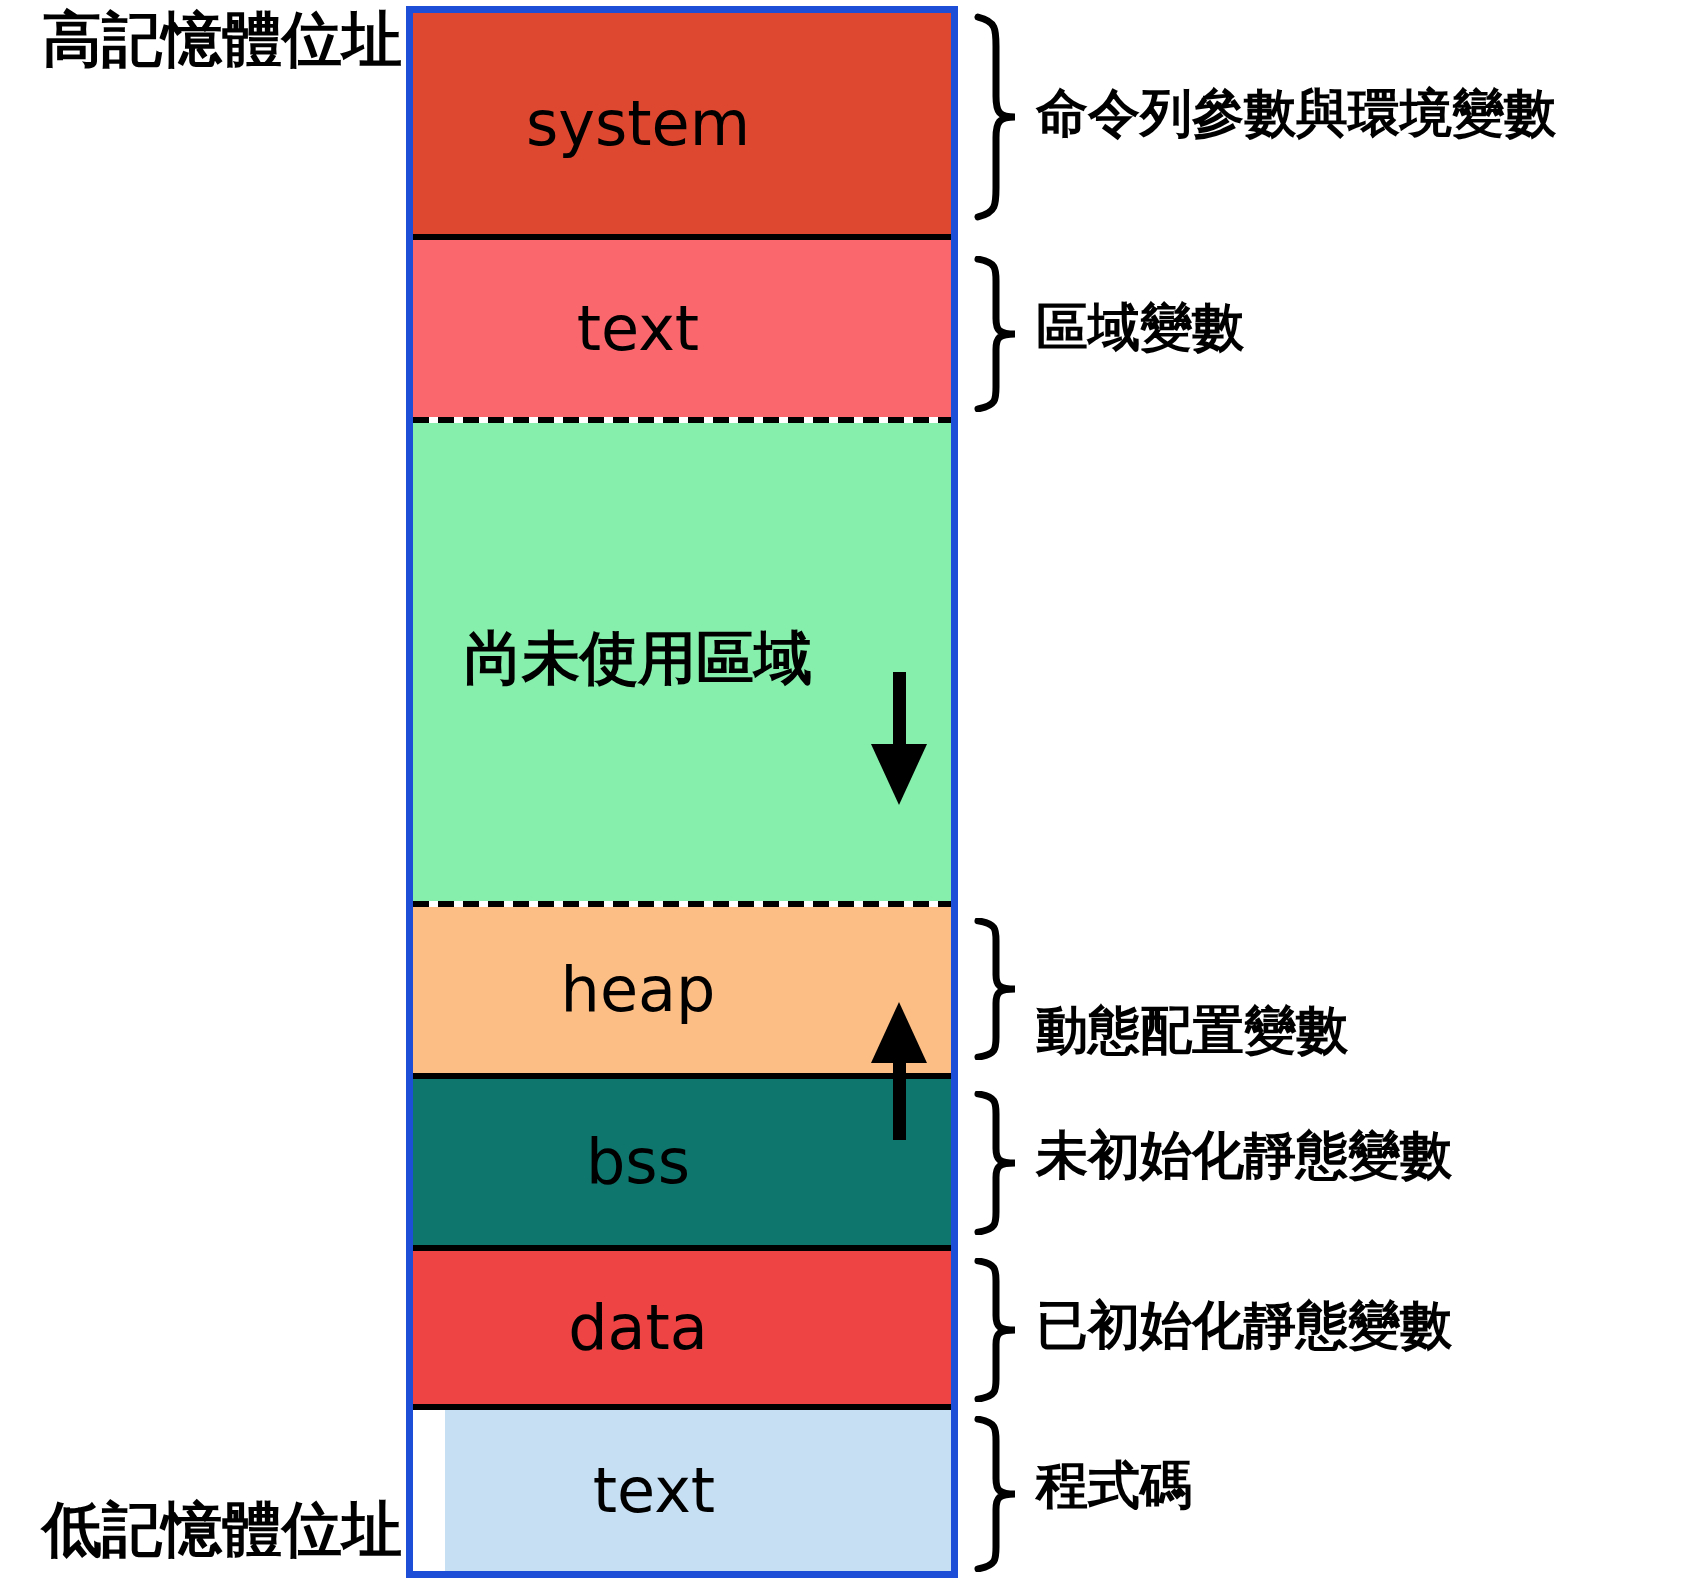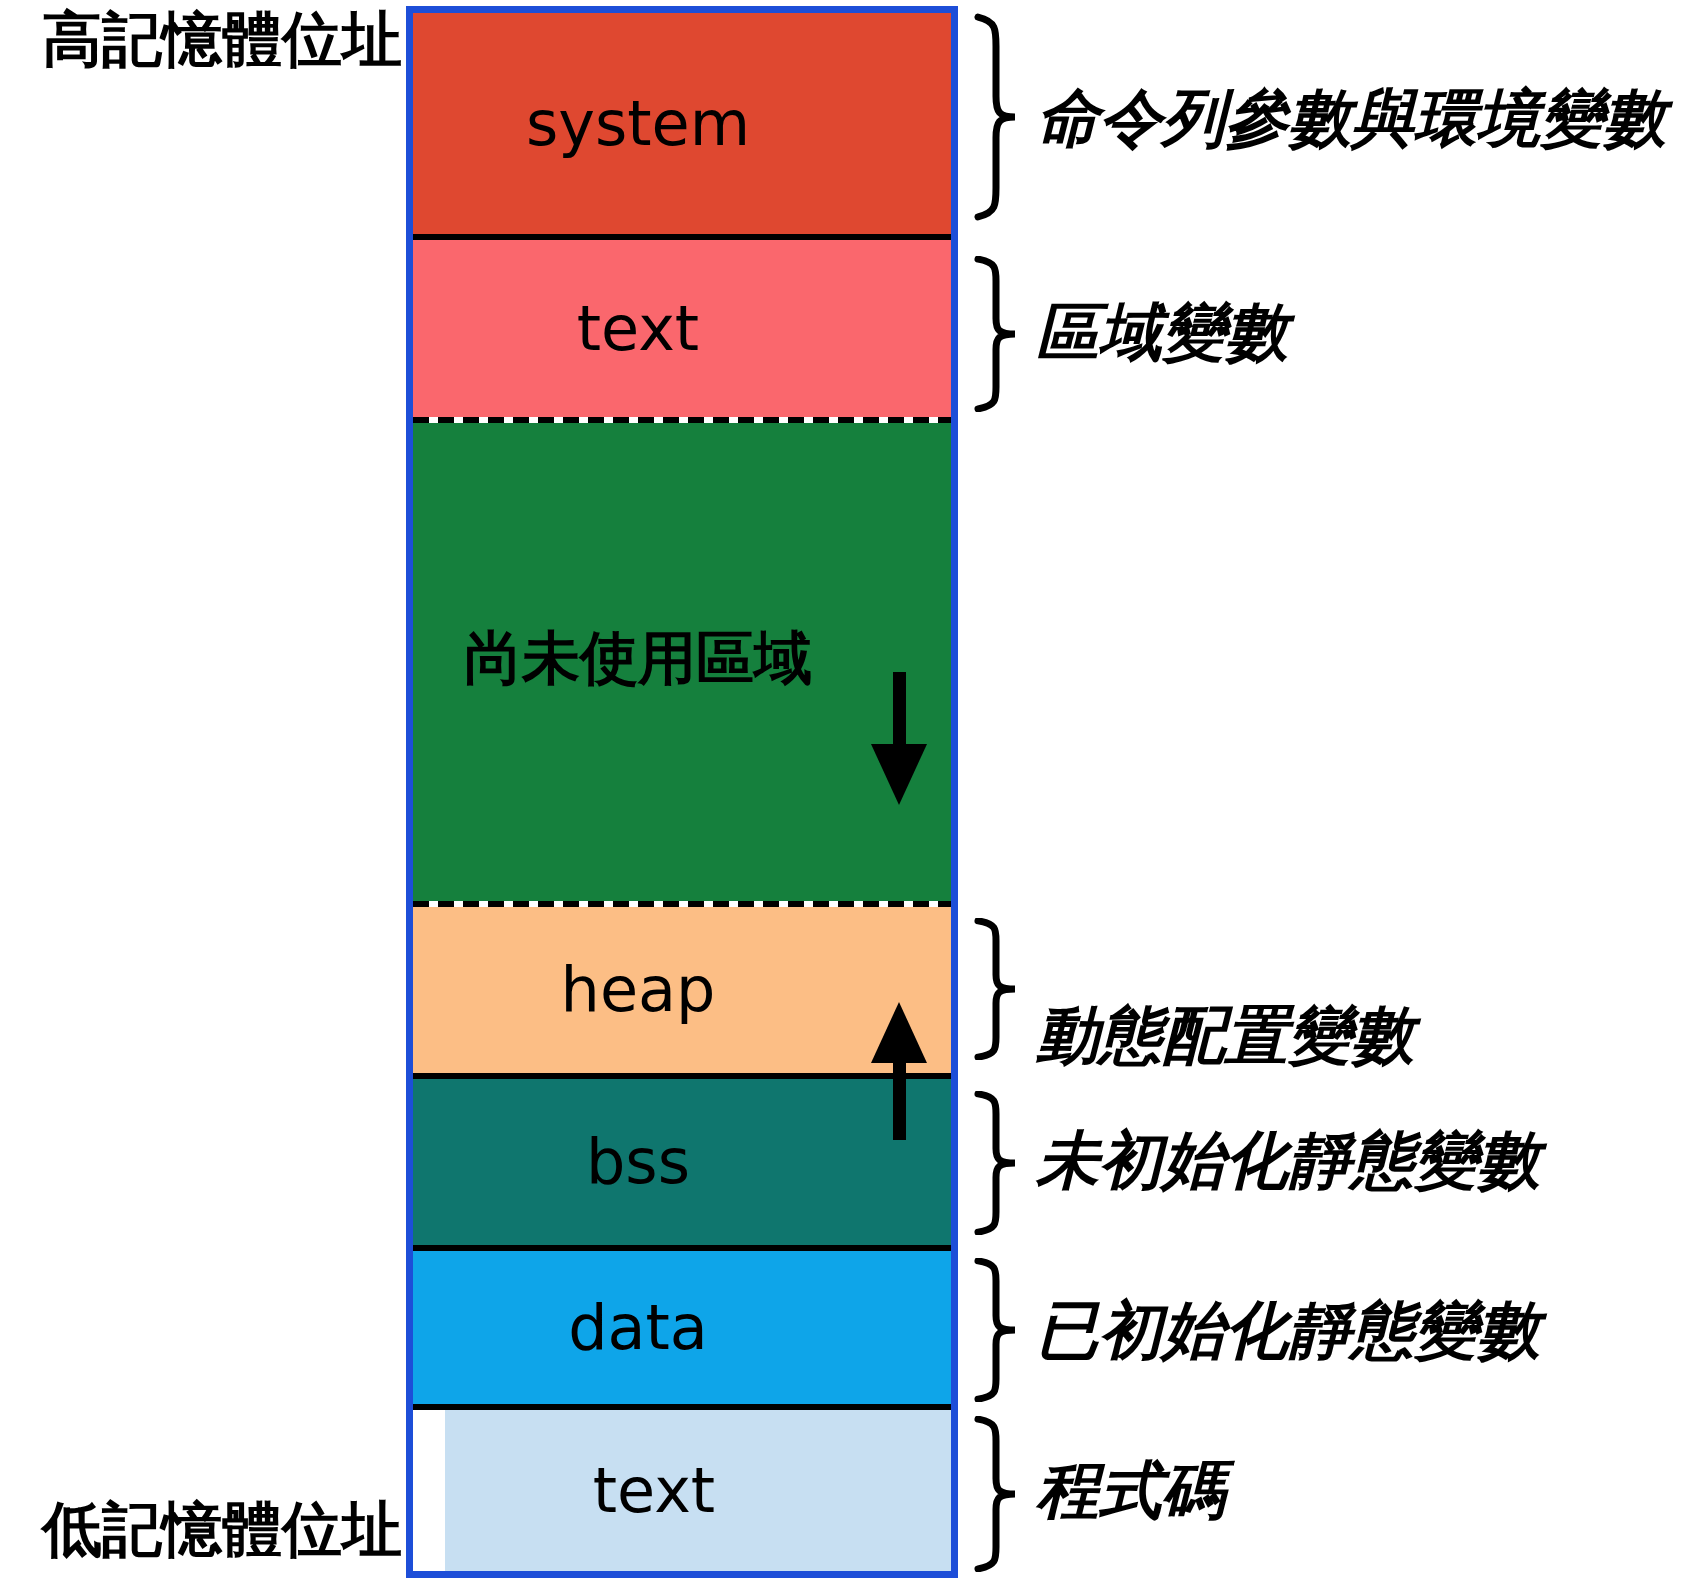--- a/index.html
+++ b/index.html
@@ -50,42 +50,42 @@
   }
   .arrow-up .head{
     position:absolute;left:189px;top:340px;width:0;height:0;
     border-left:28px solid transparent;border-right:28px solid transparent;
     border-bottom:61px solid #000;
   }
   .arrow-up .stem{top:399px;height:79px;}
 
   .brace{position:absolute;left:971px;width:50px;}
   .annotation{
-    position:absolute;left:1036px;font-size:63px;font-weight:600;
-    line-height:1;white-space:nowrap;font-style:italic;
+    position:absolute;left:1036px;font-size:52px;font-weight:600;
+    line-height:1;white-space:nowrap;
   }
 </style>
 </head>
 <body>
 
 <div class="addr-label top">高記憶體位址</div>
 <div class="addr-label bottom">低記憶體位址</div>
 
 <div class="column">
   <div class="seg sys" style="background: rgb(223, 72, 48);">
     <span class="seg-label">system</span>
   </div>
   <div class="sep solid"></div>
 
   <div class="seg stk" style="background: rgb(250, 103, 109);">
     <span class="seg-label">text</span>
   </div>
   <div class="sep dashed"></div>
 
-  <div class="seg unused" style="background: #15803d;">
+  <div class="seg unused" style="background: #86efac;">
     <div class="arrow arrow-down">
       <div class="stem"></div>
         <div class="head"></div>
     </div>
     <span class="seg-label cjk">尚未使用區域</span>
     <div class="arrow arrow-up">
       <div class="head"></div>
         <div class="stem"></div>
     </div>
   </div>
@@ -94,21 +94,21 @@
   <div class="seg hp" style="background: rgb(252, 190, 133);">
     <span class="seg-label">heap</span>
   </div>
   <div class="sep solid"></div>
 
   <div class="seg bs" style="background: #0f766e;">
     <span class="seg-label">bss</span>
   </div>
   <div class="sep solid"></div>
 
-  <div class="seg dt" style="background: #0ea5e9;">
+  <div class="seg dt" style="background: #ef4444;">
     <span class="seg-label">data</span>
   </div>
   <div class="sep solid"></div>
 
   <div class="seg tx" style="background: rgb(199, 223, 242);">
     <span class="seg-label">text</span>
   </div>
 </div>
 
 <svg class="brace" style="top:13px;height:208px" viewBox="0 0 50 200" preserveAspectRatio="none">

